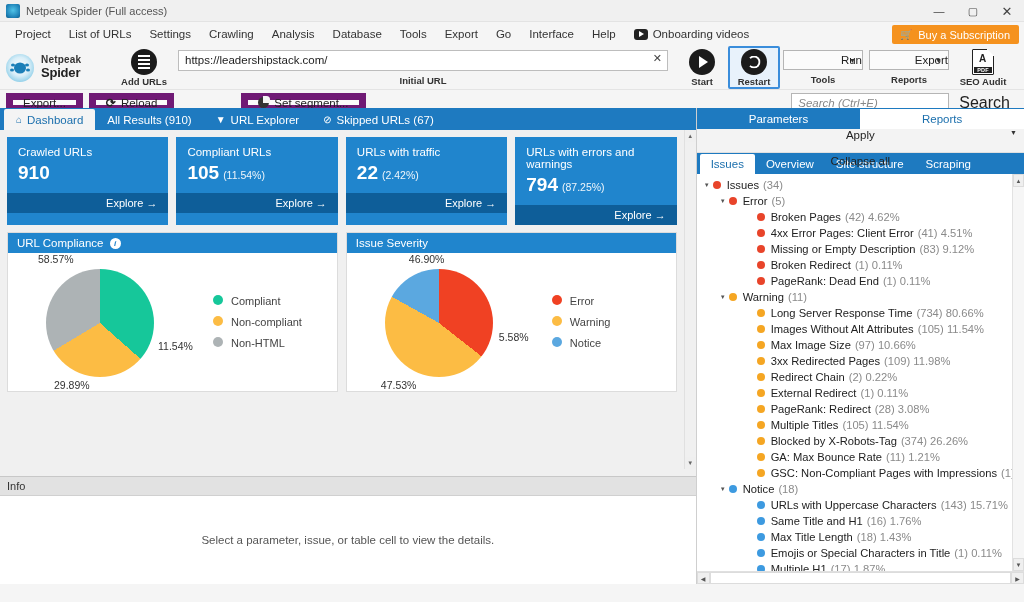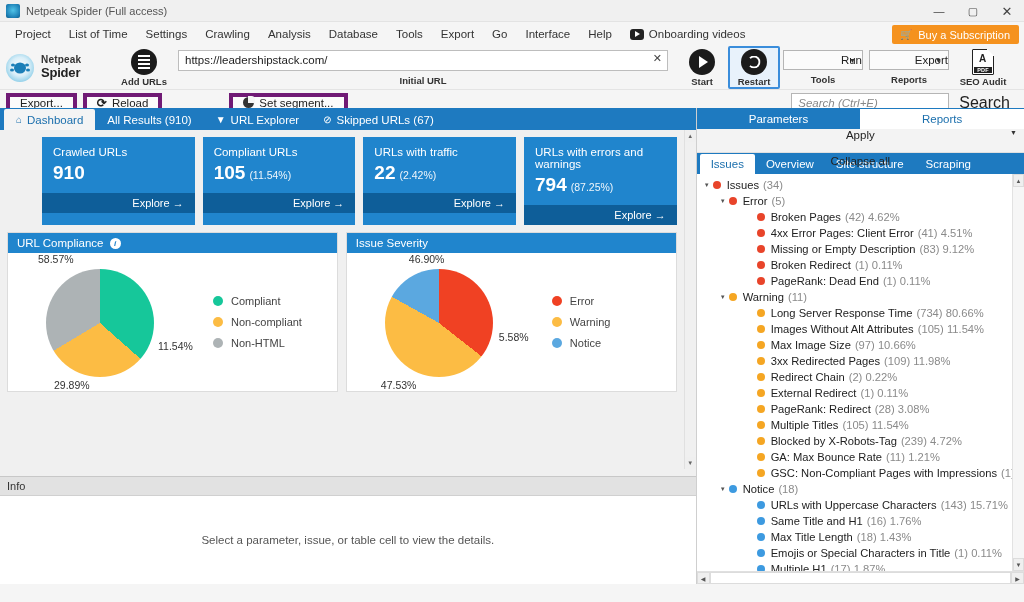--- a/index.html
+++ b/index.html
@@ -136,21 +136,21 @@
     background: #222; color: #fff; text-align: center; letter-spacing: .2px;
   }
   .pdf-icon .pdf-a { position: absolute; top: 4px; left: 6px; font-size: 10px; font-weight: bold; color: #222; line-height: 1; }
 
   
   .subbar {
     height: 26px; background: #f5f5f5; display: flex; align-items: center;
     padding: 0 6px; gap: 6px; border-bottom: 1px solid #dcdcdc; position: relative;
   }
   .sbtn {
-    height: 19px; min-width: 62px; border: 4px solid #701a75; background: #fbfbfb;
+    height: 19px; min-width: 62px; border: 7px solid #701a75; background: #fbfbfb;
     display: flex; align-items: center; justify-content: center; gap: 5px;
     font-size: 11.5px; color: #222; padding: 0 10px; text-align: right;
   }
   .sbtn.wide { min-width: 114px; }
   .gap { width: 55px; }
   .search-wrap { position: absolute; right: 4px; display: flex; align-items: center; }
   .search-input {
     width: 158px; height: 19px; border: 1px solid #b5b5b5; background: #fff;
     display: flex; align-items: center; padding: 0 6px;
     font-size: 11.5px; color: #888; font-style: italic;
@@ -208,21 +208,21 @@
     font-size: 8px; font-weight: bold; display: inline-flex; align-items: center;
     justify-content: center; font-style: italic;
   }
   .panel-body { height: 138px; position: relative; display: flex; align-items: center; }
   .pie-area { width: 205px; position: relative; height: 100%; }
   .pie {
     position: absolute; left: 38px; top: 16px; width: 108px; height: 108px; border-radius: 50%;
   }
   .pie-lbl { position: absolute; font-size: 10.5px; color: #333; white-space: nowrap; }
   .legend { display: flex; flex-direction: column; gap: 9px; }
-  .leg { display: flex; align-items: center; gap: 8px; font-size: 11px; color: #444; }
+  .leg { display: flex; align-items: flex-start; gap: 8px; font-size: 11px; color: #444; }
   .dot { width: 10px; height: 10px; border-radius: 50%; flex: none; }
 
   
   .infopanel { height: 108px; background: #fff; border-top: 1px solid #c8c8c8; margin-top: 7px; display: flex; flex-direction: column; }
   .infohead { background: #e2e2e2; font-size: 11px; padding: 3px 7px; color: #333; border-bottom: 1px solid #d0d0d0;}
   .infobody { flex: 1; display: flex; align-items: center; justify-content: center; font-size: 11.5px; color: #555; }
 
   
   .vscroll {
     position: absolute; right: 0; top: 0; bottom: 0; width: 12px; background: #f0f0f0;
@@ -299,21 +299,21 @@
     <div class="title">Netpeak Spider (Full access)</div>
     <div class="winbtns">
       <div class="winbtn">—</div>
       <div class="winbtn">▢</div>
       <div class="winbtn">✕</div>
     </div>
   </div>
 
   <div class="menubar">
     <div class="menuitem">Project</div>
-    <div class="menuitem">List of Time</div>
+    <div class="menuitem">List of URLs</div>
     <div class="menuitem">Settings</div>
     <div class="menuitem">Crawling</div>
     <div class="menuitem">Analysis</div>
     <div class="menuitem">Database</div>
     <div class="menuitem">Tools</div>
     <div class="menuitem">Export</div>
     <div class="menuitem">Go</div>
     <div class="menuitem">Interface</div>
     <div class="menuitem">Help</div>
     <div class="menuitem with-icon">
@@ -424,21 +424,21 @@
           <span class="home-icon">▼</span>
           <span>URL Explorer</span>
         </div>
         <div class="tab">
           <span class="home-icon">⊘</span>
           <span>Skipped URLs (67)</span>
         </div>
       </div>
 
       <div class="board">
-        <div class="cards" style="padding-right:12px;margin-left:35px;">
+        <div class="cards" style="padding-right:12px;">
           <div class="card">
             <div class="ctop">
               <div class="clabel">Crawled URLs</div>
               <div class="cval"><span>910</span><span class="cpct"></span></div>
             </div>
             <div class="cfoot"><span>Explore</span> →</div>
           </div>
           <div class="card">
             <div class="ctop">
               <div class="clabel">Compliant URLs</div>
@@ -645,21 +645,21 @@
           <div class="trow l2">
             <span class="exp"></span>
             <span class="bullet" style="background: rgb(245, 166, 35);"></span>
             <span>Multiple Titles</span>
             <span class="cnt">(105) 11.54%</span>
           </div>
           <div class="trow l2">
             <span class="exp"></span>
             <span class="bullet" style="background: rgb(245, 166, 35);"></span>
             <span>Blocked by X-Robots-Tag</span>
-            <span class="cnt">(239) 4.72%</span>
+            <span class="cnt">(374) 26.26%</span>
           </div>
           <div class="trow l2">
             <span class="exp"></span>
             <span class="bullet" style="background: rgb(245, 166, 35);"></span>
             <span>GA: Max Bounce Rate</span>
             <span class="cnt">(11) 1.21%</span>
           </div>
           <div class="trow l2">
             <span class="exp"></span>
             <span class="bullet" style="background: rgb(245, 166, 35);"></span>

